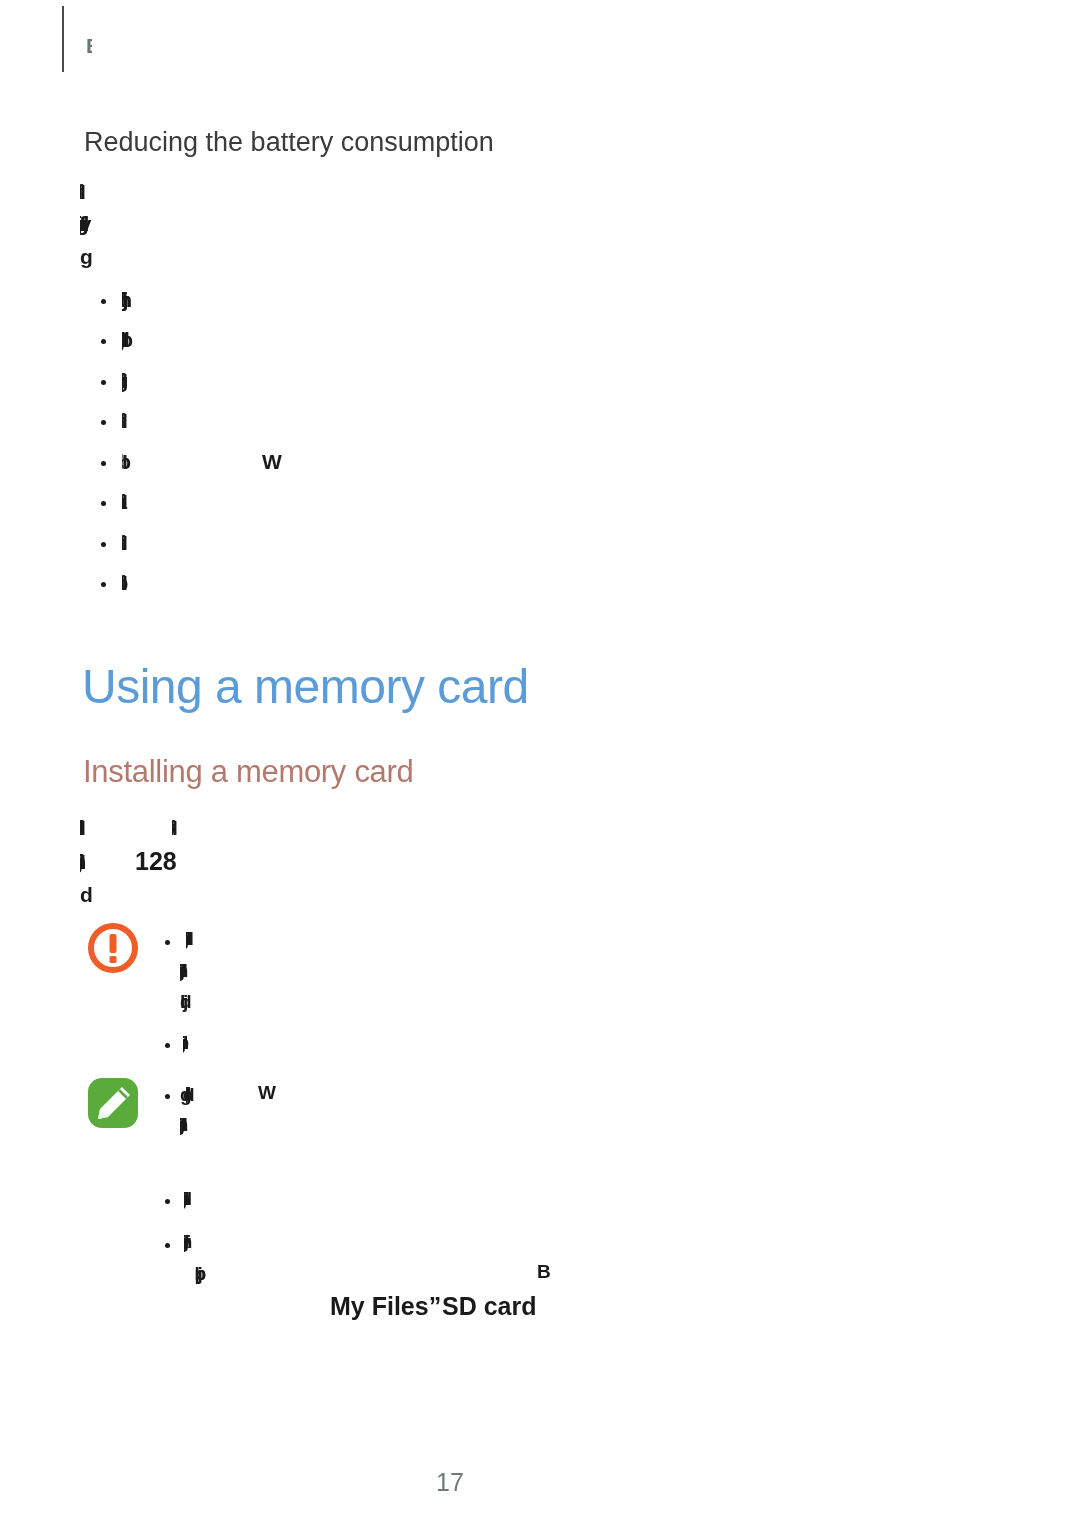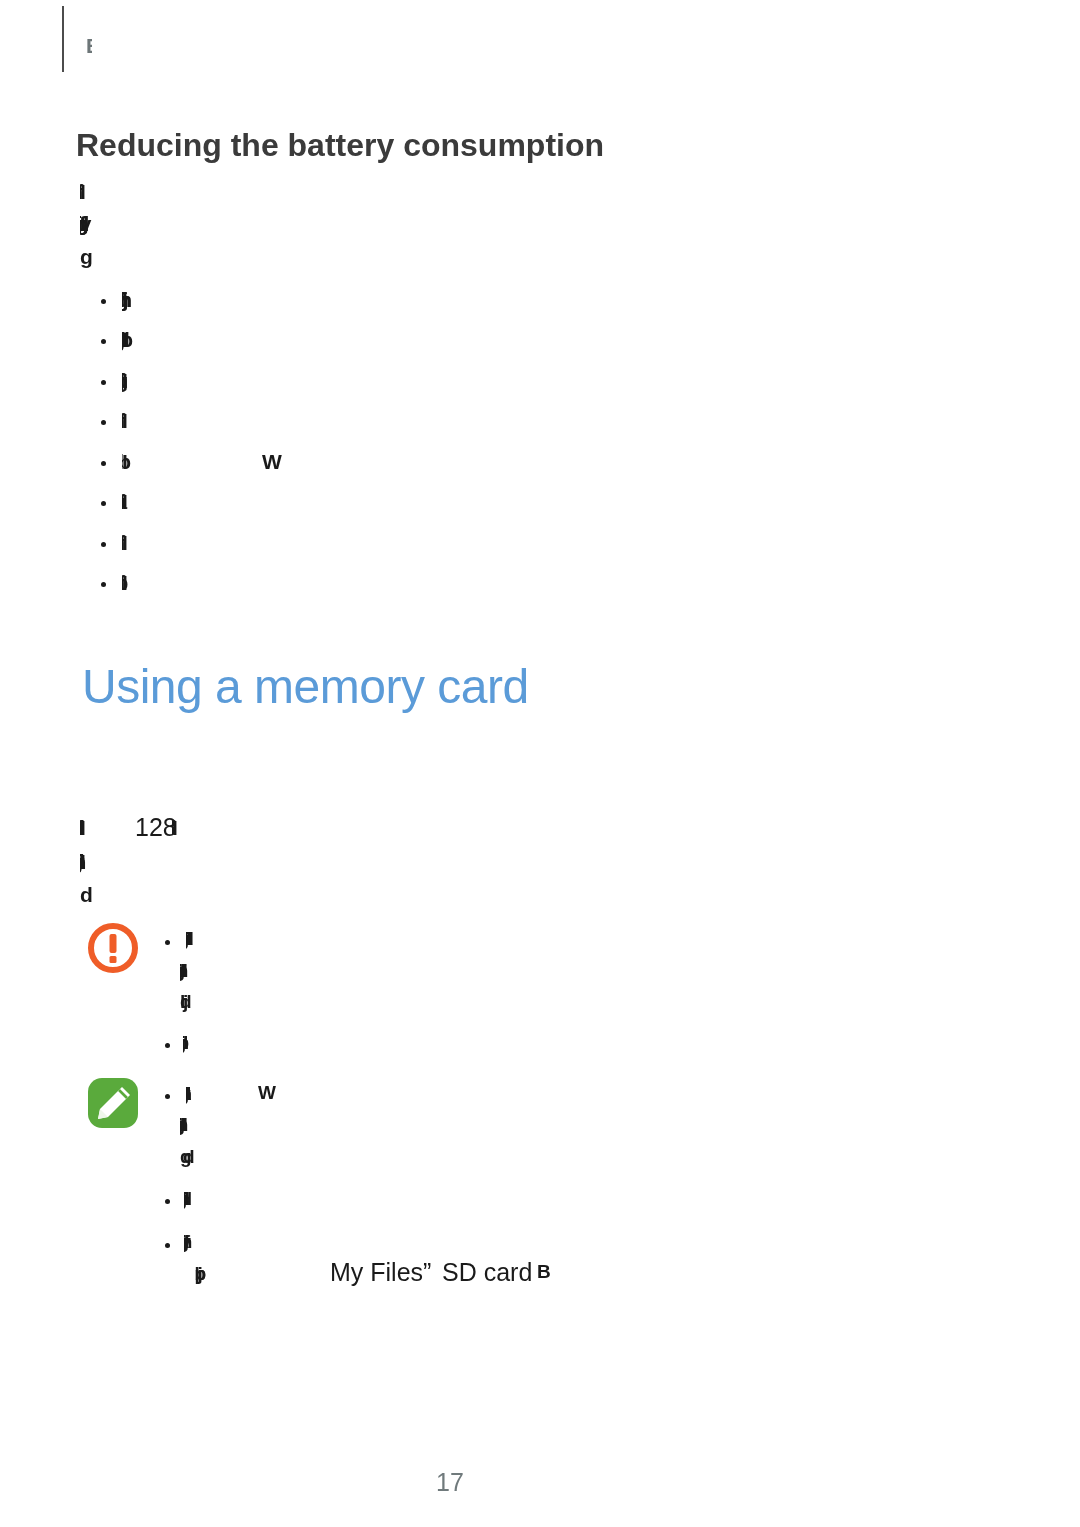--- a/index.html
+++ b/index.html
@@ -37,23 +37,23 @@
     letter-spacing: -9px;
     white-space: nowrap;
     overflow: hidden;
     max-width: 26px;
     font-weight: 600;
   }
 
   
   .h-section {
     position: absolute;
-    left: 76px;
-    font-size: 32px;
-    font-weight: 700;
+    left: 84px;
+    font-size: 27px;
+    font-weight: 400;
     color: #3b3b3b;
     white-space: nowrap;
   }
   .h-chapter {
     position: absolute;
     left: 82px;
     font-size: 48px;
     font-weight: 400;
     color: #5b9bd8;
     letter-spacing: -0.5px;
@@ -95,22 +95,23 @@
     height: 5px;
     border-radius: 50%;
     background: #1a1a1a;
   }
 
   
   .legible {
     position: absolute;
     color: #1a1a1a;
     font-size: 25px;
-    font-weight: 400;
-    white-space: nowrap;
+    font-weight: 700;
+    white-space: nowrap;
+    margin-top: 34px;
   }
 
   
   .icon-warning {
     position: absolute;
     left: 86px;
     top: 921px;
     width: 54px;
     height: 54px;
   }
@@ -167,20 +168,21 @@
   <div class="glyph g-body" style="left:122px; top:490px; width:36px;">Ifjha</div>
 
   <div class="bullet" style="left:101px; top:542px;"></div>
   <div class="glyph g-body" style="left:122px; top:531px; width:42px;">Ifjhjn</div>
 
   <div class="bullet" style="left:101px; top:582px;"></div>
   <div class="glyph g-body" style="left:122px; top:571px; width:36px;">Ifjhb</div>
 
   <div class="h-chapter" style="top:659px;">Using a memory card</div>
 
+  <div class="h-sub" style="top:754px;">Installing a memory card</div>
 
   <div class="glyph g-body" style="left:80px; top:816px; width:58px;">Ifjhjkd</div>
   <div class="legible" style="left:135px; top:813px; font-size:25px;">128</div>
   <div class="glyph g-body" style="left:172px; top:816px; width:26px;">Ifjb</div>
 
   <div class="glyph g-body" style="left:80px; top:850px; width:88px;">Ijfghjkjd</div>
   <div class="glyph g-body" style="left:80px; top:883px; width:16px;">d</div>
 
   <div class="icon-warning">
     <svg viewBox="0 0 54 54" width="54" height="54" aria-hidden="true">
@@ -204,21 +206,21 @@
       <path d="M36 11 L44 19 L22 41 L12 43 L14 33 Z" fill="#ffffff"></path>
       <path d="M14 33 L22 41 L12 43 Z" fill="#eef6ea"></path>
       <path d="M33 14 L41 22" stroke="#5aaa3c" stroke-width="2.6" fill="none"></path>
     </svg>
   </div>
 
   <div class="bullet" style="left:165px; top:1094px;"></div>
   <div class="glyph g-small" style="left:186px; top:1083px; width:78px;">Ifjghjkjd</div>
   <div class="glyph g-small" style="left:258px; top:1082px; width:26px; letter-spacing:-5px;">W</div>
   <div class="glyph g-small" style="left:180px; top:1114px; width:92px;">Ijghfjkjhd</div>
-  <div class="glyph g-small" style="left:180px; top:1146px; width:22px;">gd</div>
+  <div class="glyph g-small" style="left:180px; top:1084px; width:22px;">gd</div>
 
   <div class="bullet" style="left:165px; top:1199px;"></div>
   <div class="glyph g-small" style="left:184px; top:1188px; width:72px;">Ifjghjkd</div>
 
   <div class="bullet" style="left:165px; top:1243px;"></div>
   <div class="glyph g-small" style="left:184px; top:1231px; width:78px;">Ijghfjkjhy</div>
   <div class="glyph g-small" style="left:184px; top:1263px; width:24px;text-align:center;">pjb</div>
 
   <div class="legible" style="left:330px; top:1258px;">My Files”</div>
   <div class="legible" style="left:442px; top:1258px;">SD card</div>

